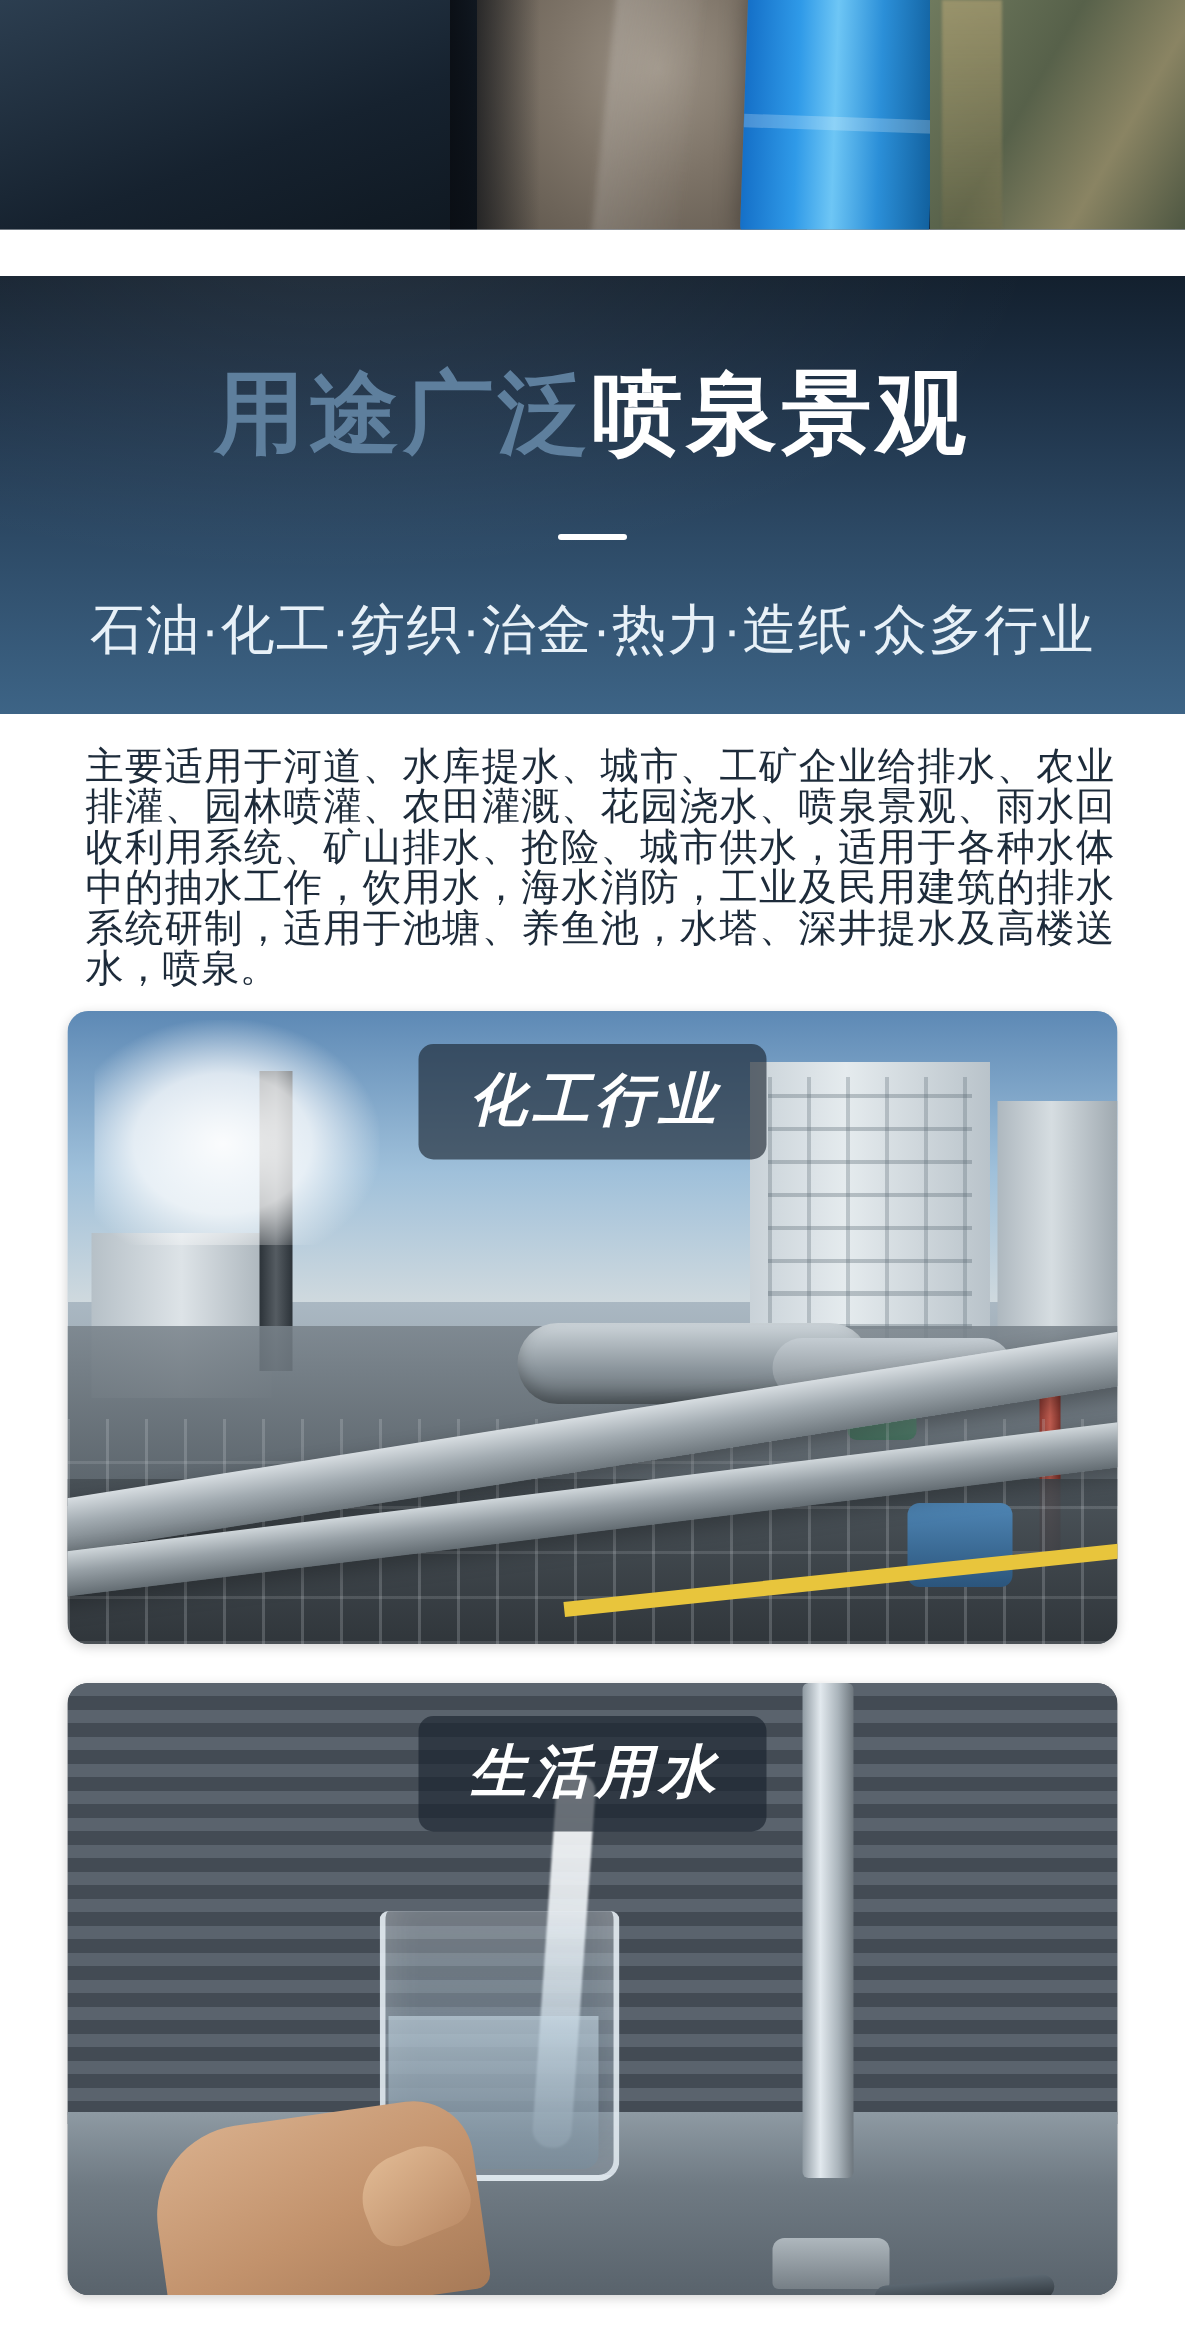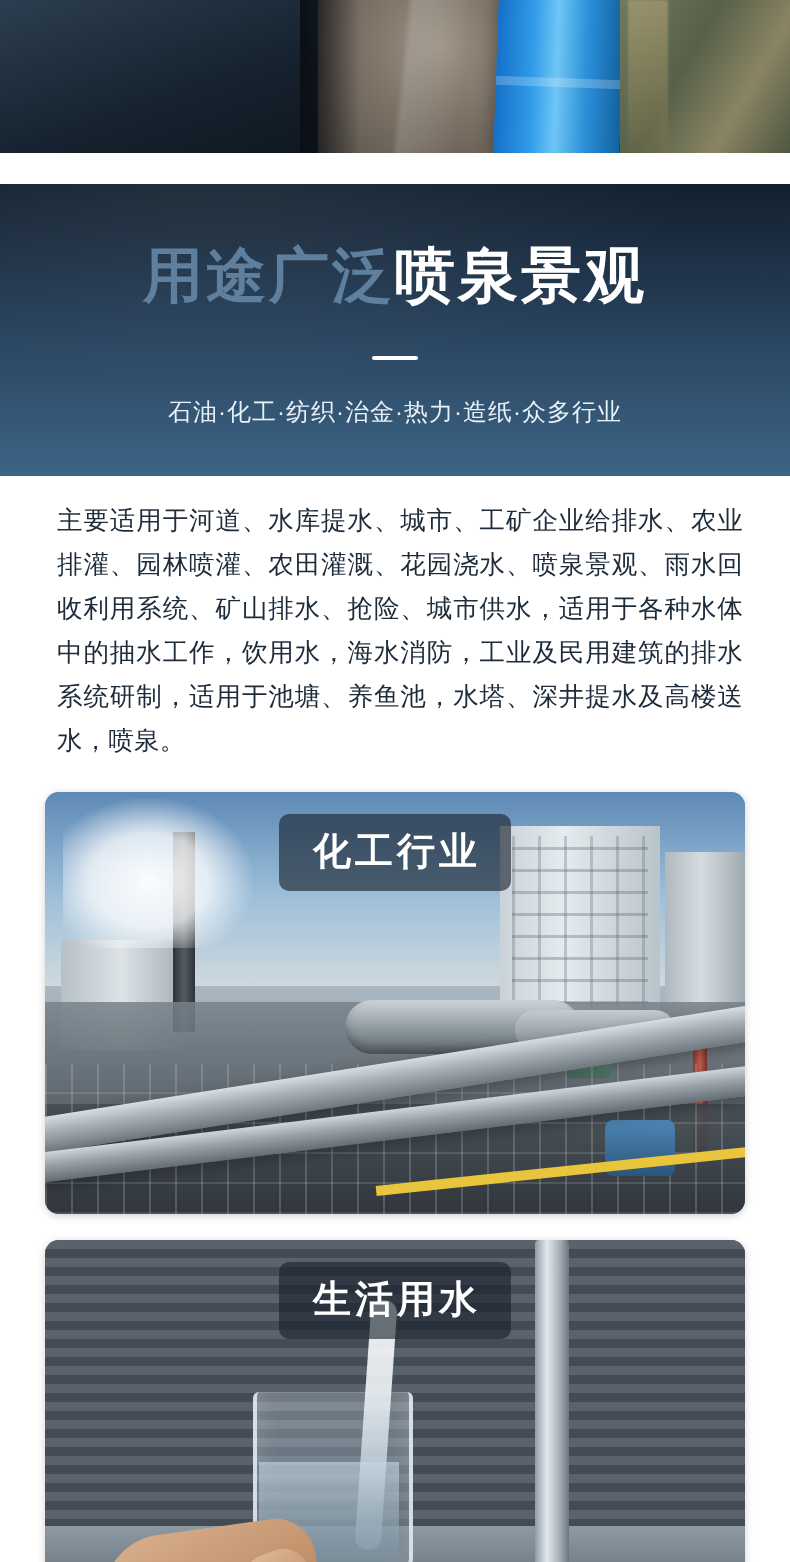--- a/index.html
+++ b/index.html
@@ -132,45 +132,46 @@
     height: 4px;
     background: #ffffff;
     border-radius: 2px;
   }
   .hero-sub {
     position: absolute;
     left: 0; right: 0;
     top: 212px;
     text-align: center;
     color: #e8f1f8;
-    font-size: 24px;
+    font-size: 36px;
     letter-spacing: 1px;
     white-space: nowrap;
   }
 
   
   .para {
     box-sizing: border-box;
     width: 790px;
     padding: 22px 47px 14px 57px;
     color: #1d2b3a;
     font-size: 25.5px;
-    line-height: 44px;
+    line-height: 27px;
     text-align: justify;
     letter-spacing: 0.2px;
   }
 
   
   .card {
     position: relative;
     width: 700px;
-    margin: 16px auto 26px auto;
+    margin: 0 auto 26px auto;
     border-radius: 14px;
     overflow: hidden;
     box-shadow: 0 2px 8px rgba(0,0,0,0.18);
+    font-style: italic;
   }
   .card-chem { height: 422px; }
   .card-water { height: 408px; }
 
   .card-label {
     position: absolute;
     top: 22px;
     left: 50%;
     transform: translateX(-50%);
     background: rgba(22,32,44,0.62);

